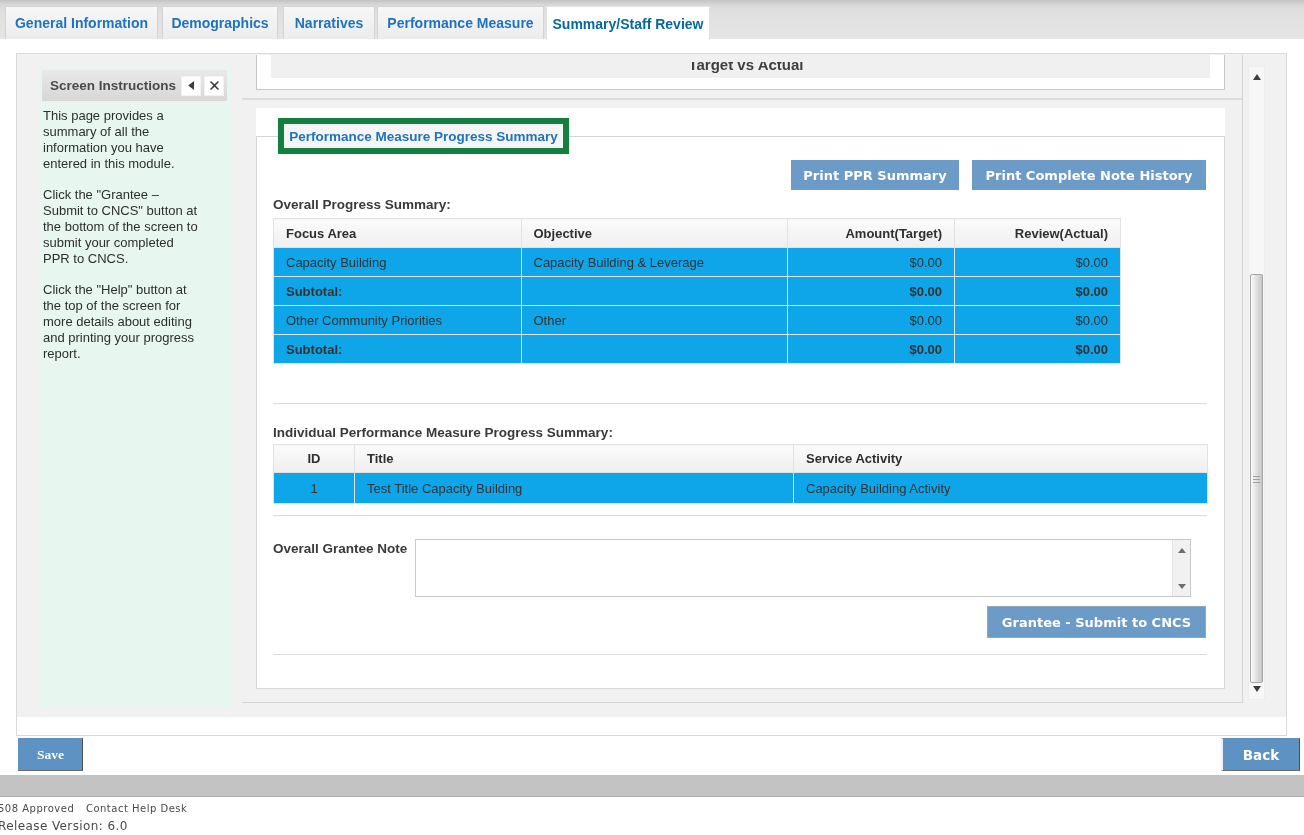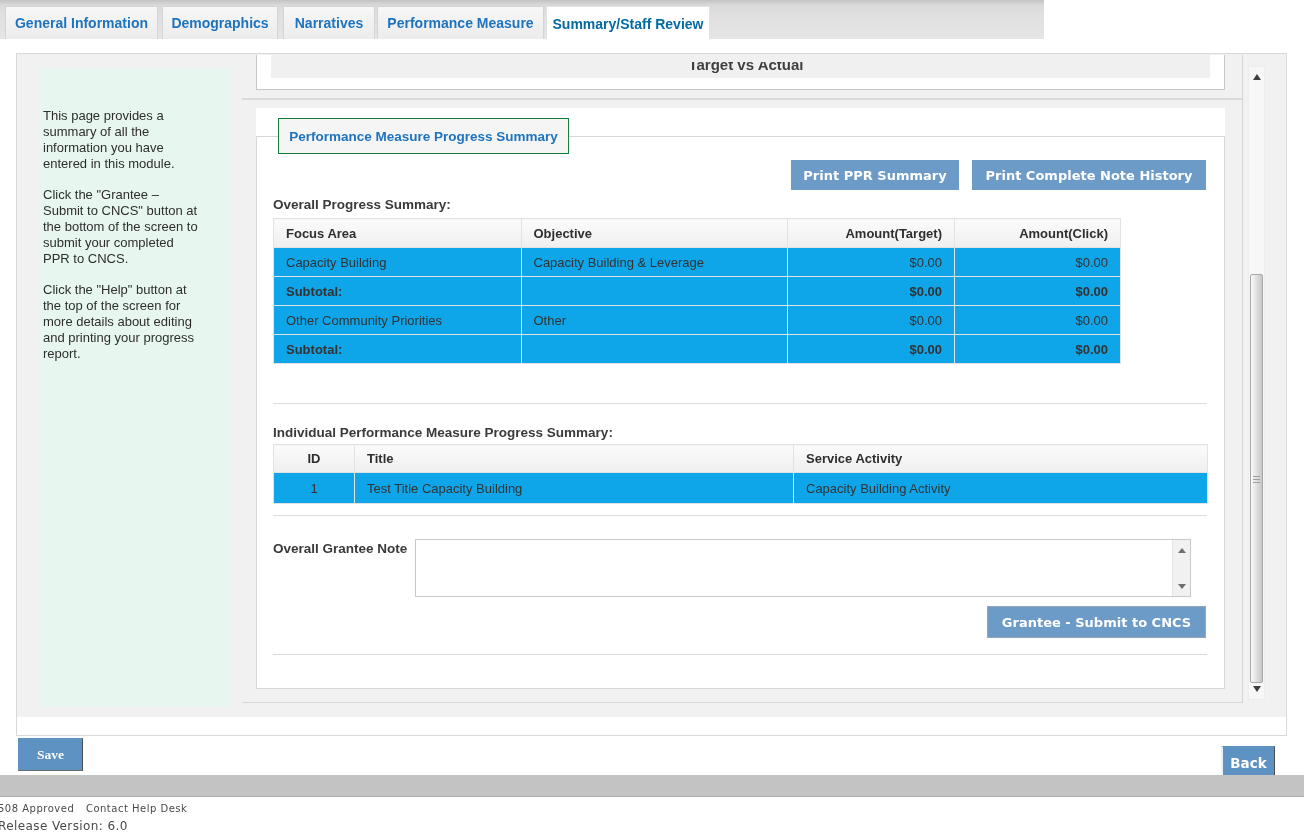--- a/index.html
+++ b/index.html
@@ -1,21 +1,21 @@
 <!DOCTYPE html>
 <html><head>
 <meta charset="utf-8">
 <style>
   * { margin:0; padding:0; box-sizing:border-box; }
   html,body { width:1304px; height:835px; background:#FFFFFF; overflow:hidden;
     font-family:"Liberation Sans", sans-serif; }
   #stage { position:relative; width:1304px; height:835px; background:#FFFFFF; overflow:hidden; }
 
   
-  .tabstrip { position:absolute; left:0; top:0; width:1044px; height:39px;
+  .tabstrip { position:absolute; left:0; top:0; width:1304px; height:39px;
     background:linear-gradient(180deg,#C3C3C3 0px,#D9D9D9 5px,#DFDFDF 12px,#E5E5E5 100%);text-align:right; }
   .tabs { position:absolute; left:5px; top:6px; height:33px; display:flex; }
   .tab { height:33px; display:flex; align-items:center; justify-content:center;
     background:linear-gradient(180deg,#F7F7F7,#ECECEC);
     border:1px solid #D4D4D4; border-bottom:none;
     font-weight:bold; font-size:14px; color:#1E73BE; cursor:pointer; white-space:nowrap; }
   .tab.active { background:#FFFFFF; height:34px; border-color:#E3E3E3; color:#0369a1; }
   .tab:nth-child(1) { width:153px; margin-right:4px; }
   .tab:nth-child(2) { width:116px; margin-right:5px; }
   .tab:nth-child(3) { width:92px;  margin-right:2px; }
@@ -47,21 +47,21 @@
   .sect1 { position:absolute; left:14px; top:0px; width:969px; height:35px; background:#FFFFFF;
     border:1px solid #C6C6C6; border-top:none; }
   .sect1-bar { position:absolute; left:14px; right:14px; top:0; height:23px; background:#F0F0F1; }
   .sect1-clip { position:absolute; left:0; right:0; top:7px; bottom:0; overflow:hidden; text-align:center; }
   .sect1-clip .t { font-weight:bold; font-size:15px; line-height:16px; color:#3F3F3F; margin-top:-5px;padding-left:11px; }
   .divider1 { position:absolute; left:0px; top:43px; width:1000px; height:2px; background:#DADADA; }
   
   .sect2 { position:absolute; left:14px; top:53px; width:969px; height:581px; background:#FFFFFF; }
   .fieldset { position:absolute; left:0; top:28px; right:0; bottom:0; border:1px solid #D7D7D7; }
   .legend-tab { position:absolute; left:22px; top:10px; width:291px; height:36px;
-    background:#F5F5F5; border:1px solid #15803d; display:flex; align-items:center; justify-content:center;
+    background:#F5F5F5; border:6px solid #15803d; display:flex; align-items:center; justify-content:center;
     font-weight:bold; font-size:13.5px; color:#1E73BE; cursor:pointer; }
 
   .btn-blue { position:absolute; background:#6C9BC8; color:#FFFFFF; border:1px solid #6C9BC8;
     font-family:"DejaVu Sans", sans-serif; font-weight:bold; font-size:13px;
     display:flex; align-items:center; justify-content:center; cursor:pointer; }
   .btn-print-ppr    { left:535px; top:52px; width:168px; height:30px; }
   .btn-print-notes  { left:716px; top:52px; width:234px; height:30px; }
   .btn-submit { left:731px; top:498px; width:219px; height:32px; border:1px solid #93A6BC; }
 
   .sec-label { position:absolute; font-weight:bold; font-size:13.5px; color:#3A3A3A; }
@@ -113,21 +113,21 @@
   .tri-dn    { width:0; height:0; border-left:4.5px solid transparent; border-right:4.5px solid transparent; border-top:6px solid #3E3E3E; }
   .tri-up.sm { border-left-width:4px; border-right-width:4px; border-bottom-width:5px; border-bottom-color:#6E6E6E; }
   .tri-dn.sm { border-left-width:4px; border-right-width:4px; border-top-width:5px; border-top-color:#6E6E6E; }
 
   
   .btn-footer { position:absolute; background:#5E92C3; color:#FFFFFF;
     font-family:"DejaVu Sans", sans-serif; font-weight:bold; font-size:13.5px;
     display:flex; align-items:center; justify-content:center; cursor:pointer;
     border:1px solid #5E92C3; border-right-color:#4F4F4F; border-bottom-color:#6B6B6B; }
   .btn-save { left:18px;  top:738px; width:65px; height:33px;font-family:Liberation Serif, serif; }
-  .btn-back { left:1221px; top:738px; width:54px; height:33px; border-left:2px solid #EAF1F8;margin-top:8px; }
+  .btn-back { left:1221px; top:738px; width:79px; height:33px; border-left:2px solid #EAF1F8; }
   .footer-bar { position:absolute; left:0; top:775px; width:1304px; height:22px;
     background:#C3C3C3; border-bottom:1px solid #ABABAB; }
   .footer-links { position:absolute; left:-2px; top:803px; font-family:"DejaVu Sans", sans-serif;
     font-size:10px; letter-spacing:0.5px; color:#4A4A4A; }
   .footer-links a { color:#4A4A4A; text-decoration:none; cursor:pointer; }
   .footer-links .lk2 { margin-left:8px; }
   .footer-release { position:absolute; left:-2px; top:819px; font-family:"DejaVu Sans", sans-serif;
     font-size:12px; letter-spacing:0.4px; color:#4A4A4A; }
 </style>
 </head>
@@ -142,20 +142,37 @@
       <div class="tab">Narratives</div>
       <div class="tab">Performance Measure</div>
       <div class="tab active">Summary/Staff Review</div>
     </div>
   </div>
 
   <div class="main-panel">
     <div class="gray-bg"></div>
 
     <div class="side-panel">
+      <div class="side-head">
+        <span class="side-head-title">Screen Instructions</span>
+        <span class="side-btn">
+          <span>
+            <svg width="8" height="9" viewBox="0 0 8 9">
+                <path d="M7 0 L1.2 4.5 L7 9 Z" fill="#3E3E3E"></path>
+              </svg>
+          </span>
+        </span>
+        <span class="side-btn">
+          <span>
+            <svg width="9" height="9" viewBox="0 0 9 9">
+                <path d="M1 0 L4.5 3.2 L8 0 L9 1 L5.6 4.5 L9 8 L8 9 L4.5 5.8 L1 9 L0 8 L3.4 4.5 L0 1 Z" fill="#3E3E3E"></path>
+              </svg>
+          </span>
+        </span>
+      </div>
       <div class="side-body">
         <p>This page provides a
 summary of all the
 information you have
 entered in this module.</p>
         <p>Click the "Grantee –
 Submit to CNCS" button at
 the bottom of the screen to
 submit your completed
 PPR to CNCS.</p>
@@ -193,21 +210,21 @@
               <col style="width:247.5px">
               <col style="width:266.5px">
               <col style="width:167px">
               <col style="width:166px">
             </colgroup>
           <tbody>
               <tr>
             <th>Focus Area</th>
             <th>Objective</th>
             <th class="num">Amount(Target)</th>
-            <th class="num">Amount(Click)</th>
+            <th class="num">Review(Actual)</th>
           </tr>
           <tr>
             <td>Capacity Building</td>
             <td>Capacity Building &amp; Leverage</td>
             <td class="num">$0.00</td>
             <td class="num">$0.00</td>
           </tr>
           <tr class="bold">
             <td>Subtotal:</td>
             <td></td>

